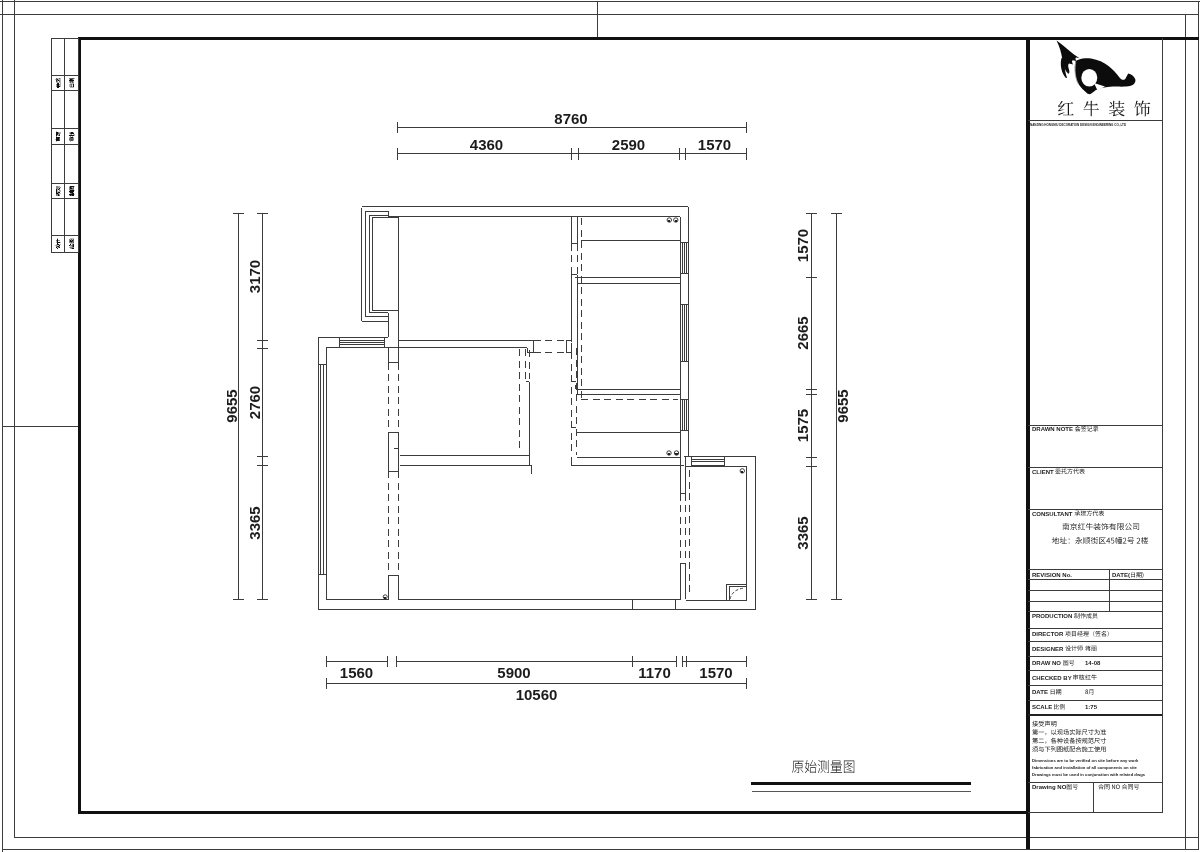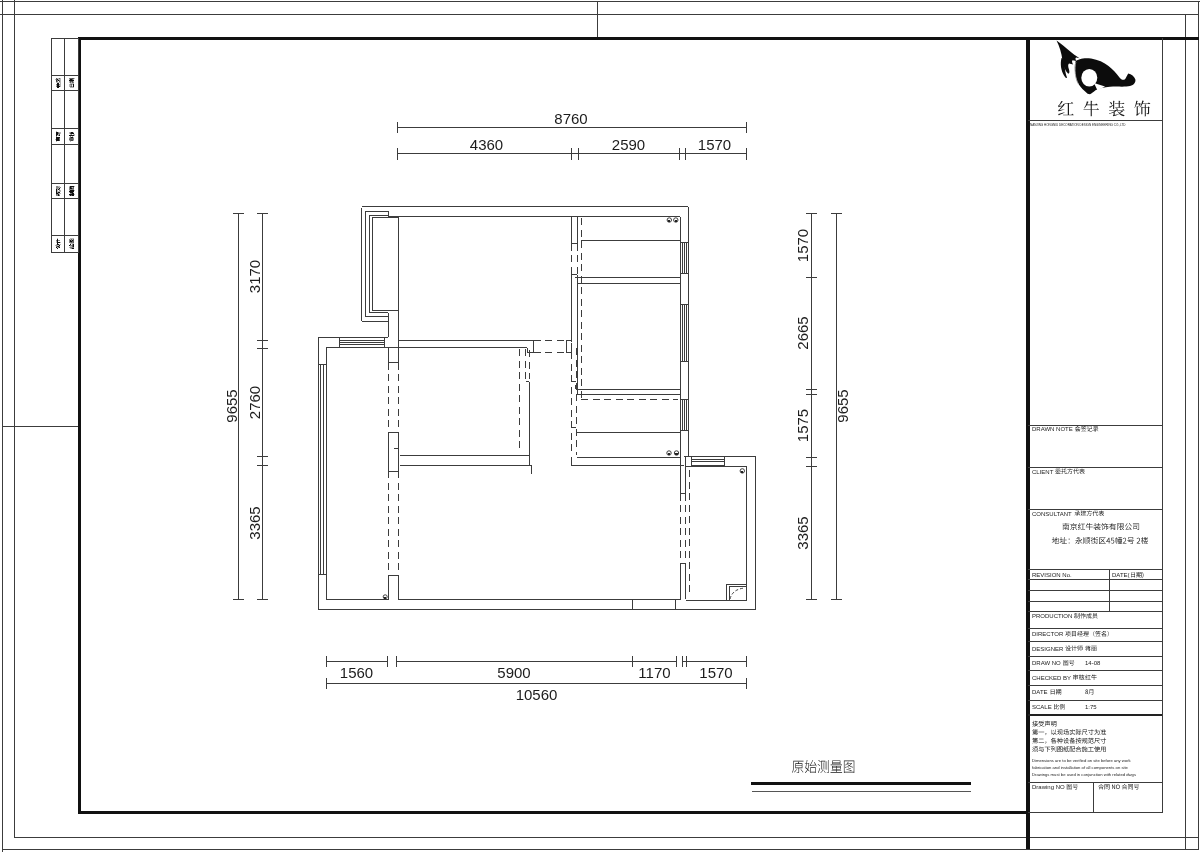--- a/index.html
+++ b/index.html
@@ -1,16 +1,16 @@
 <!DOCTYPE html>
 <html><head>
 <meta charset="utf-8">
 <style>
   html,body{margin:0;padding:0;background:#fff;}
-  #sheet{position:relative;width:1200px;height:852px;background:#ffffff;font-family:"Liberation Sans", sans-serif;}
+  #sheet{position:relative;width:1200px;height:852px;background:#ffffff;font-family:"Liberation Sans", sans-serif;font-weight:bold;}
   svg{position:absolute;left:0;top:0;}
   text{fill:#1c1c1c;}
 </style>
 </head>
 <body>
 <div id="sheet">
 <svg width="1200" height="852" viewBox="0 0 1200 852">
 <g fill="none" stroke="#3c3c3c" stroke-width="1" shape-rendering="crispEdges">
 
 <g>

